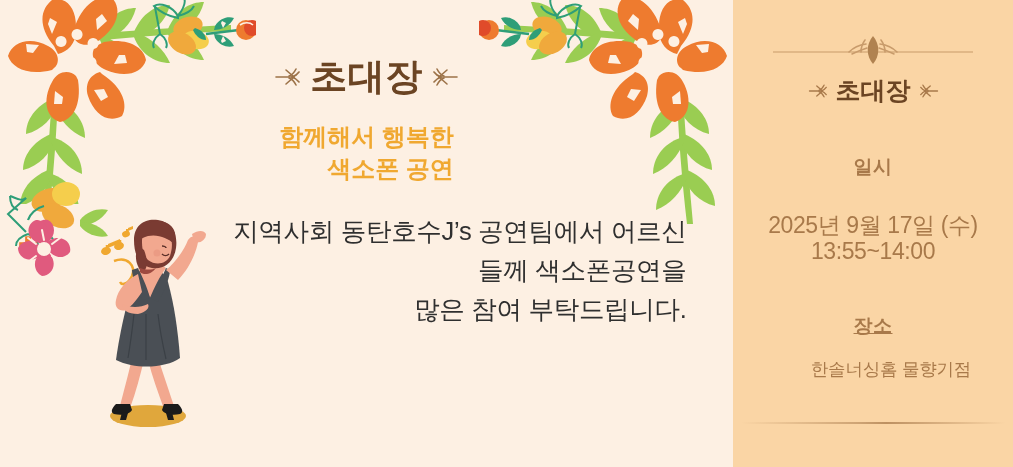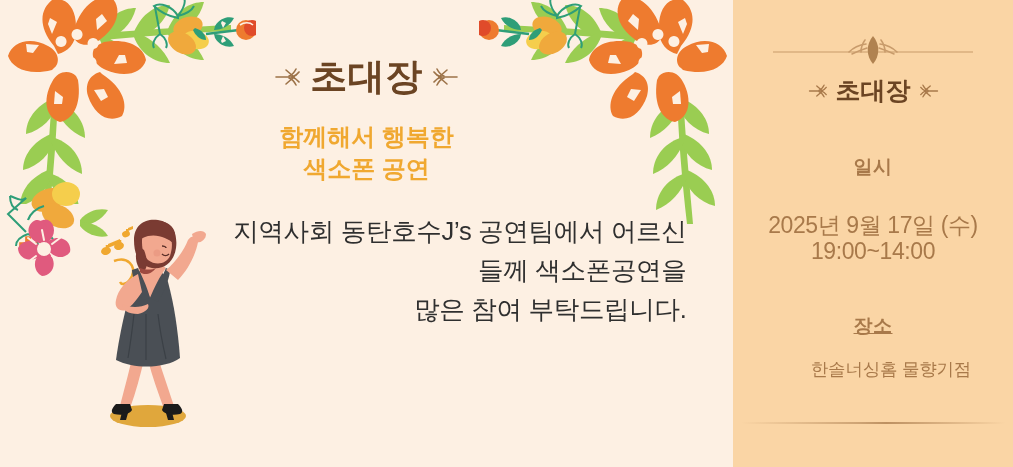--- a/index.html
+++ b/index.html
@@ -49,21 +49,21 @@
     color:#6B4423;
     letter-spacing:0.5px;
     line-height:1;
   }
   .flourish { width:26px; height:22px; display:block; }
   #subtitle {
     font-size:24px;
     font-weight:bold;
     color:#F0A830;
     line-height:1.32;
-    text-align:center;
+    text-align:right;
     margin-bottom:28px;
   }
   #body-text {
     font-size:25.5px;
     color:#2F2F2F;
     line-height:1.52;
     text-align:right;
     width:640px;
     letter-spacing:-0.3px;
   }
@@ -427,21 +427,21 @@
           <path d="M22 3 C20 7 18 9 15 10"></path>
           <path d="M25 6 C23 9 21 10 18 11"></path>
           <path d="M22 19 C20 15 18 13 15 12"></path>
           <path d="M25 16 C23 13 21 12 18 11"></path>
         </g>
       </svg>
     </div>
 
     <div id="sb-date-label" class="sb-label">일시</div>
     <div id="sb-date-value">2025년 9월 17일 (수)
-19:00~14:00</div>
+13:55~14:00</div>
 
     <div id="sb-place-label" class="sb-label">장소</div>
     <div id="sb-place-value">한솔너싱홈 물향기점</div>
 
     <div id="sb-bottom-rule"></div>
   </div>
 
 </div>
 
 </body></html>

